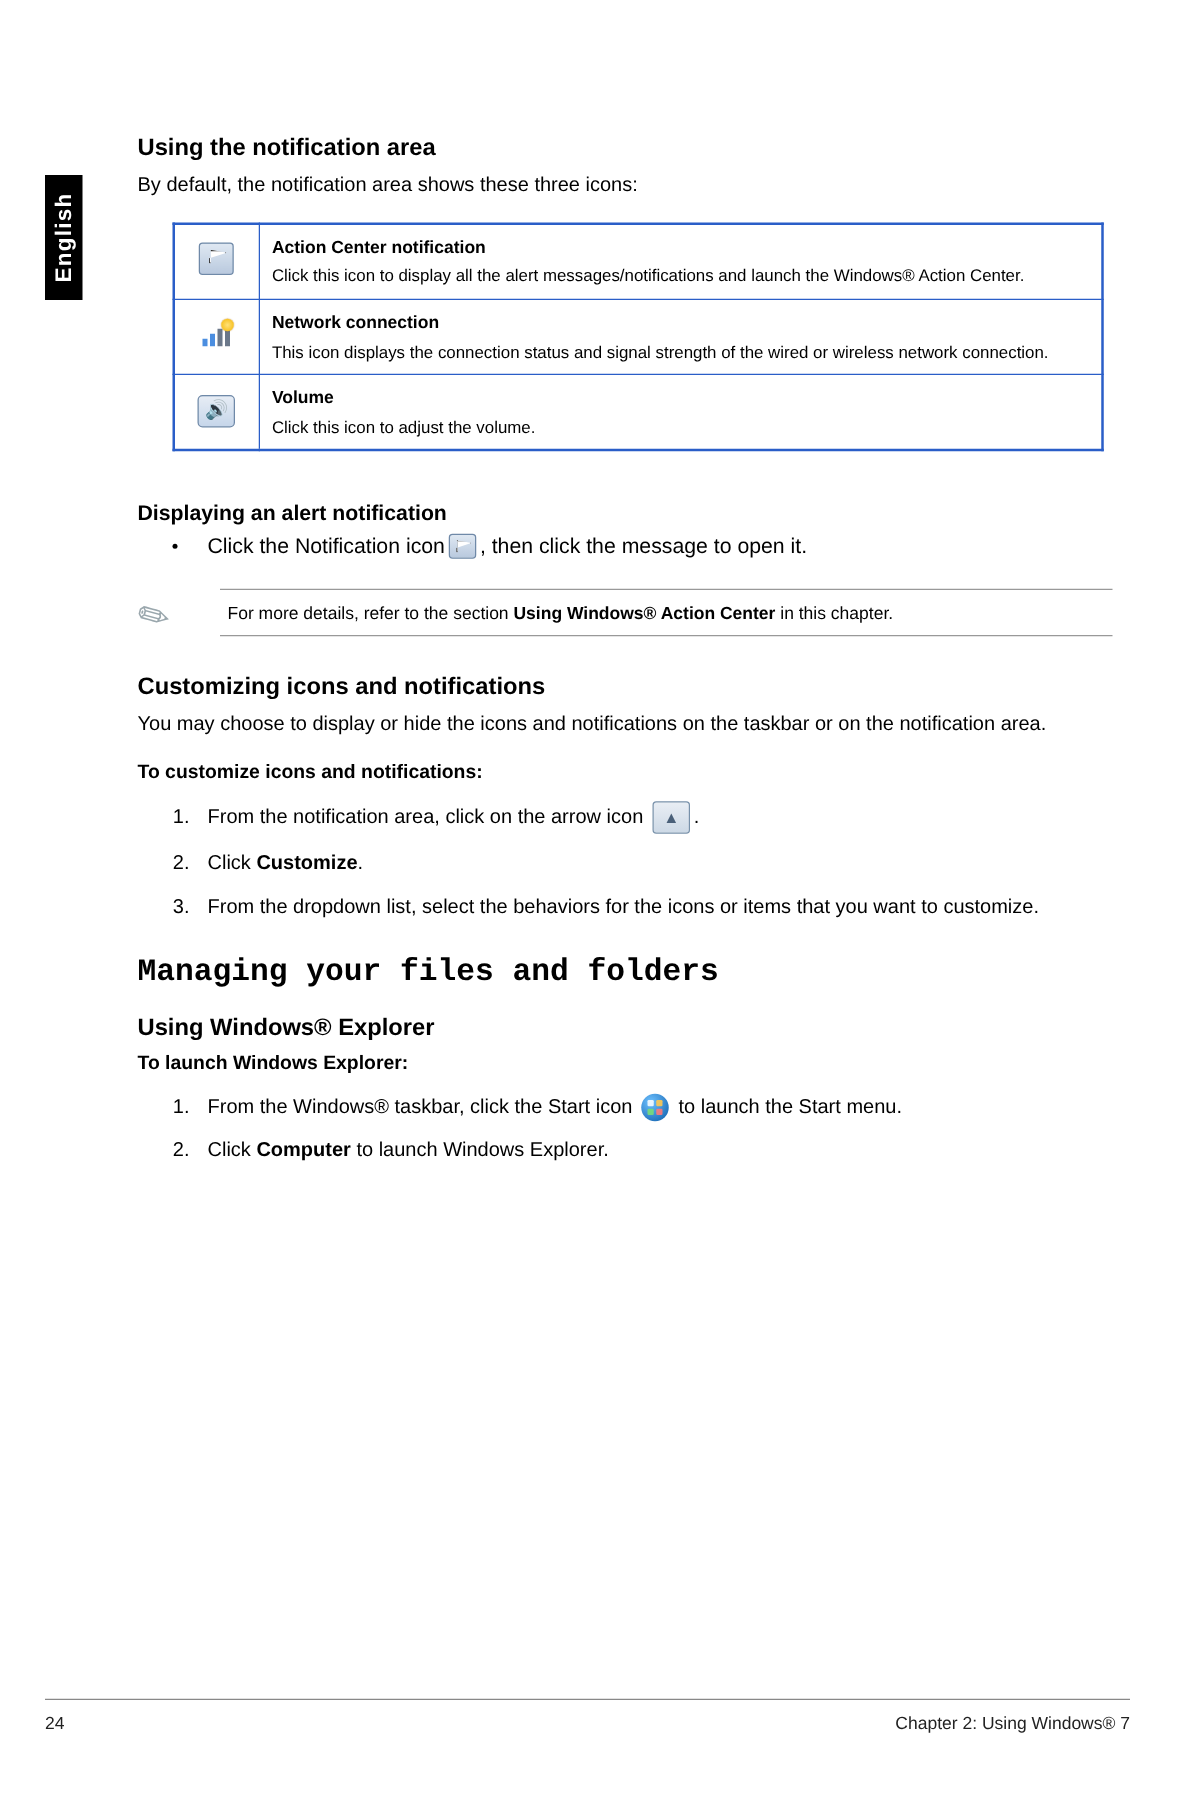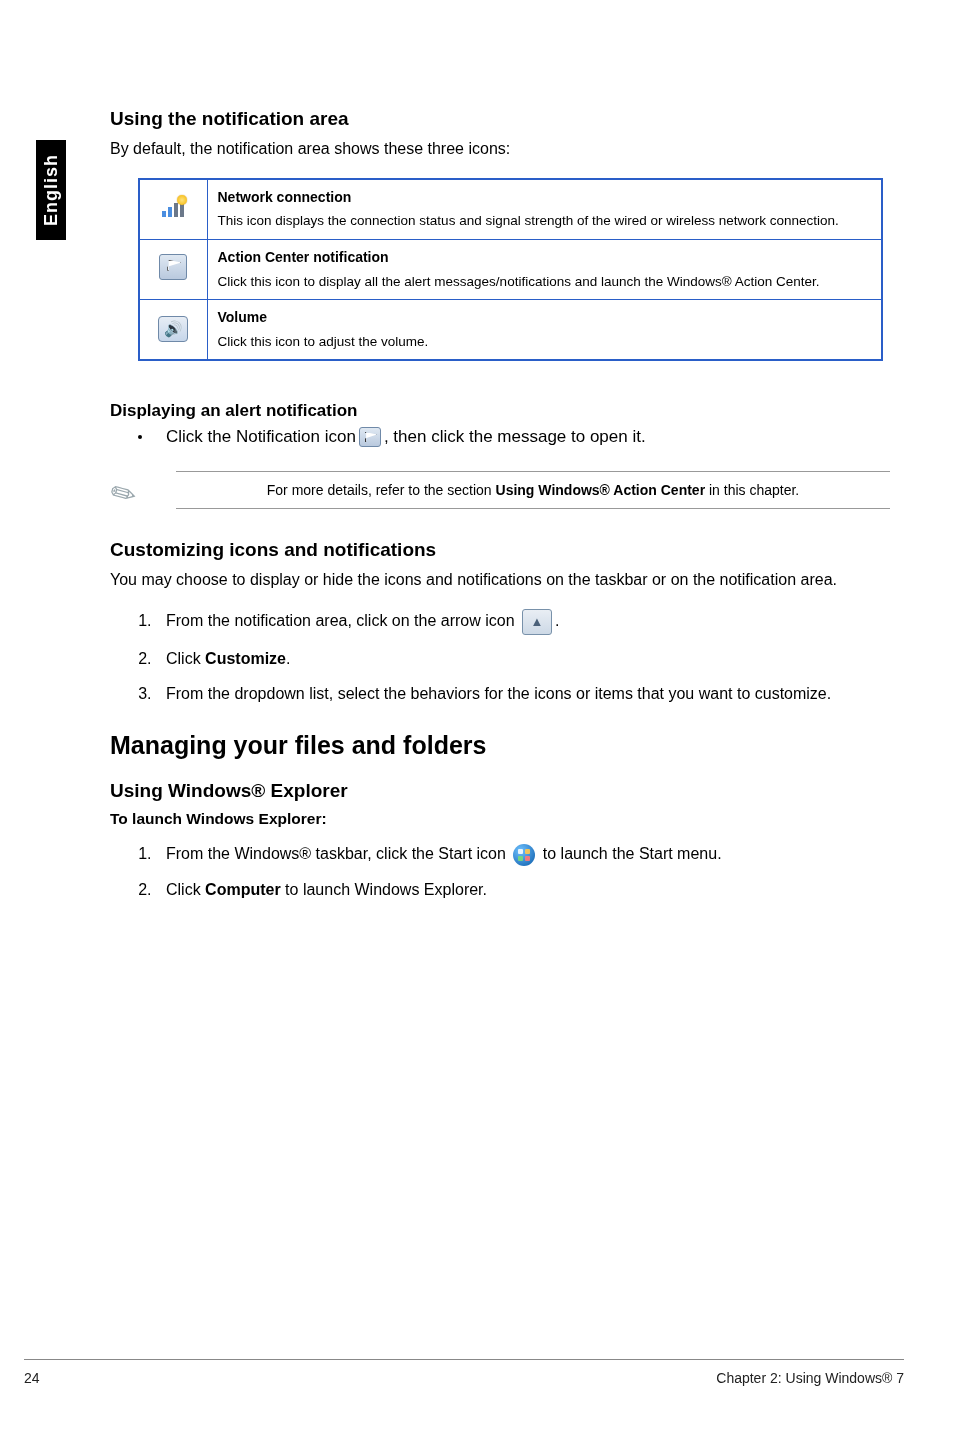--- a/index.html
+++ b/index.html
@@ -169,21 +169,20 @@
     transform: rotate(-30deg);
     line-height: 1;
   }
   .note-content {
     border-top: 1px solid #999;
     border-bottom: 1px solid #999;
     padding: 10px 6px;
     font-size: 14px;
     flex: 1;
     margin-left: 24px;
-    text-align: center;
   }
   .inline-arrowbox {
     width: 30px; height: 26px;
     background: linear-gradient(#e9eef4,#cdd9e6);
     border: 1px solid #7891aa;
     border-radius: 3px;
     color: #4a6079;
     font-size: 13px;
     line-height: 23px;
     text-align:center;
@@ -206,24 +205,25 @@
   }
   ol.steps li {
     margin-bottom: 12px;
     padding-left: 10px;
     line-height: 1.45;
   }
   h1.section {
     font-size: 25px;
     font-weight: bold;
     margin: 18px 0 20px 0;
+    font-family: Liberation Mono, monospace;
   }
   .footer {
     position: absolute;
-    left: 24px;
+    left: 36px;
     right: 50px;
     bottom: 52px;
     border-top: 1px solid #888;
     padding-top: 10px;
     font-size: 14px;
     display: flex;
     justify-content: space-between;
     color: #222;
   }
 </style>
@@ -234,36 +234,36 @@
 
 <div class="page">
 
   <h2 class="sub">Using the notification area</h2>
   <p class="body-text">By default, the notification area shows these three icons:</p>
 
   <table class="icon-table">
     <tbody>
         <tr>
       <td class="icon-cell">
+        <span class="flag-icon"></span>
+      </td>
+      <td>
+        <span class="row-title">Action Center notification</span>
+        <span>Click this icon to display all the alert messages/notifications and launch the Windows® Action Center.</span>
+      </td>
+    </tr>
+    <tr>
+      <td class="icon-cell">
         <span class="net-icon">
           <span class="bar b1"></span><span class="bar b2"></span><span class="bar b3"></span><span class="bar b4"></span>
         </span>
       </td>
       <td>
         <span class="row-title">Network connection</span>
         <span>This icon displays the connection status and signal strength of the wired or wireless network connection.</span>
-      </td>
-    </tr>
-    <tr>
-      <td class="icon-cell">
-        <span class="flag-icon"></span>
-      </td>
-      <td>
-        <span class="row-title">Action Center notification</span>
-        <span>Click this icon to display all the alert messages/notifications and launch the Windows® Action Center.</span>
       </td>
     </tr>
     <tr>
       <td class="icon-cell">
         <span class="vol-icon">🔊</span>
       </td>
       <td>
         <span class="row-title">Volume</span>
         <span>Click this icon to adjust the volume.</span>
       </td>
@@ -283,20 +283,21 @@
   <div class="note-box">
     <div class="note-pencil">✎</div>
     <div class="note-content">
       <span>For more details, refer to the section </span><b>Using Windows® Action Center</b><span> in this chapter.</span>
     </div>
   </div>
 
   <h2 class="sub">Customizing icons and notifications</h2>
   <p class="body-text">You may choose to display or hide the icons and notifications on the taskbar or on the notification area.</p>
 
+  <p class="bold-body" style="margin-top:10px;">To customize icons and notifications:</p>
 
   <ol class="steps">
     <li>
       <span>From the notification area, click on the arrow icon </span>
       <span class="inline-icon inline-arrowbox">▲</span><span>.</span>
     </li>
     <li>
       <span>Click </span><b>Customize</b><span>.</span>
     </li>
     <li>

